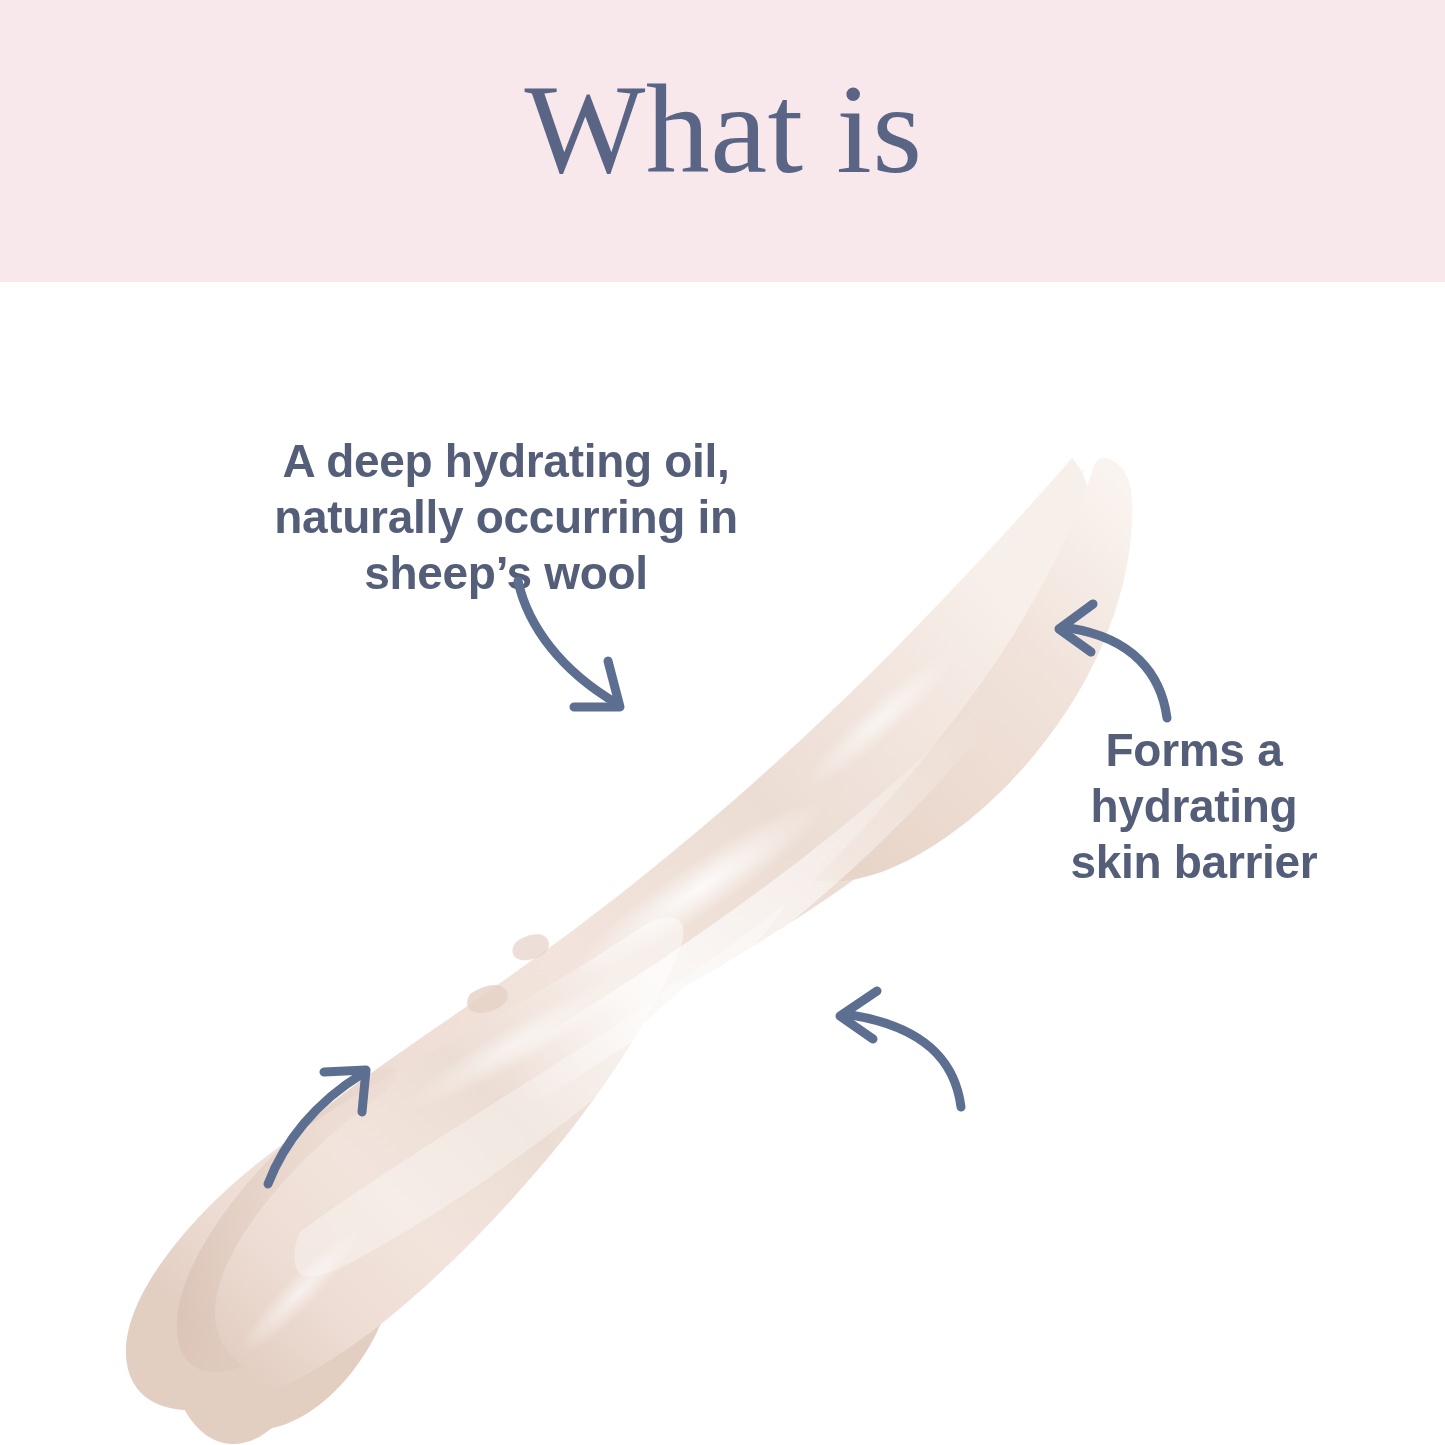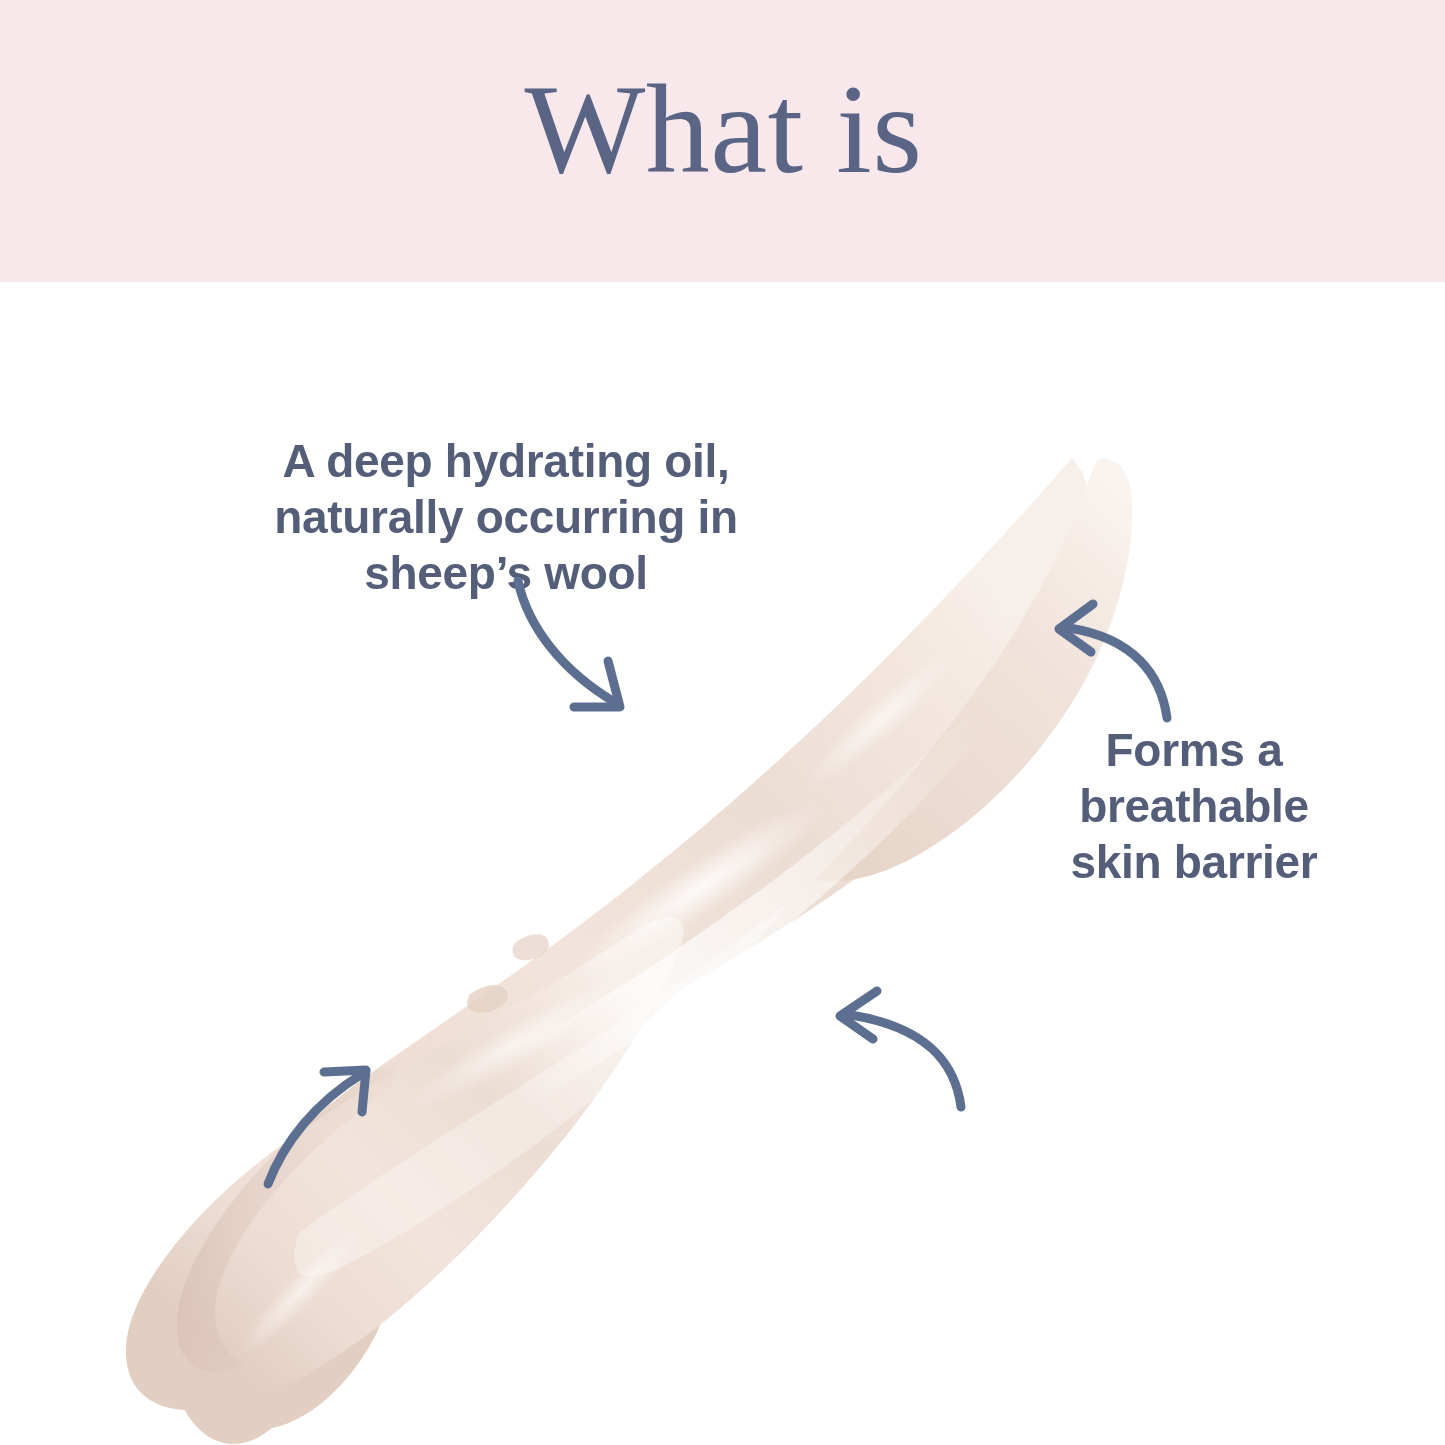--- a/index.html
+++ b/index.html
@@ -261,21 +261,21 @@
       <path d="M 470 712 C 486 702, 500 700, 506 708 C 512 716, 504 726, 488 730 C 472 734, 462 726, 470 712 Z" fill="#e6d2c6" opacity="0.85"></path>
       <path d="M 516 660 C 530 650, 544 650, 548 658 C 552 668, 542 676, 528 678 C 514 680, 508 670, 516 660 Z" fill="#e6d2c6" opacity="0.7"></path>
     </svg>
   </div>
 
   <div class="callout" id="callout-hydrating-oil">A deep hydrating oil,
 naturally occurring in
 sheep’s wool</div>
 
   <div class="callout" id="callout-skin-barrier">Forms a
-breathable
+hydrating
 skin barrier</div>
 
 
 
   <svg class="arrow-svg" id="arrow-to-swatch-top" viewBox="0 0 190 175">
     <path class="arrow-stroke" d="M 48 26 C 58 72, 92 116, 146 148"></path>
     <path class="arrow-stroke" d="M 138 106 L 150 152 L 104 152"></path>
   </svg>
 
   <svg class="arrow-svg" id="arrow-to-swatch-right" viewBox="0 0 155 135">

